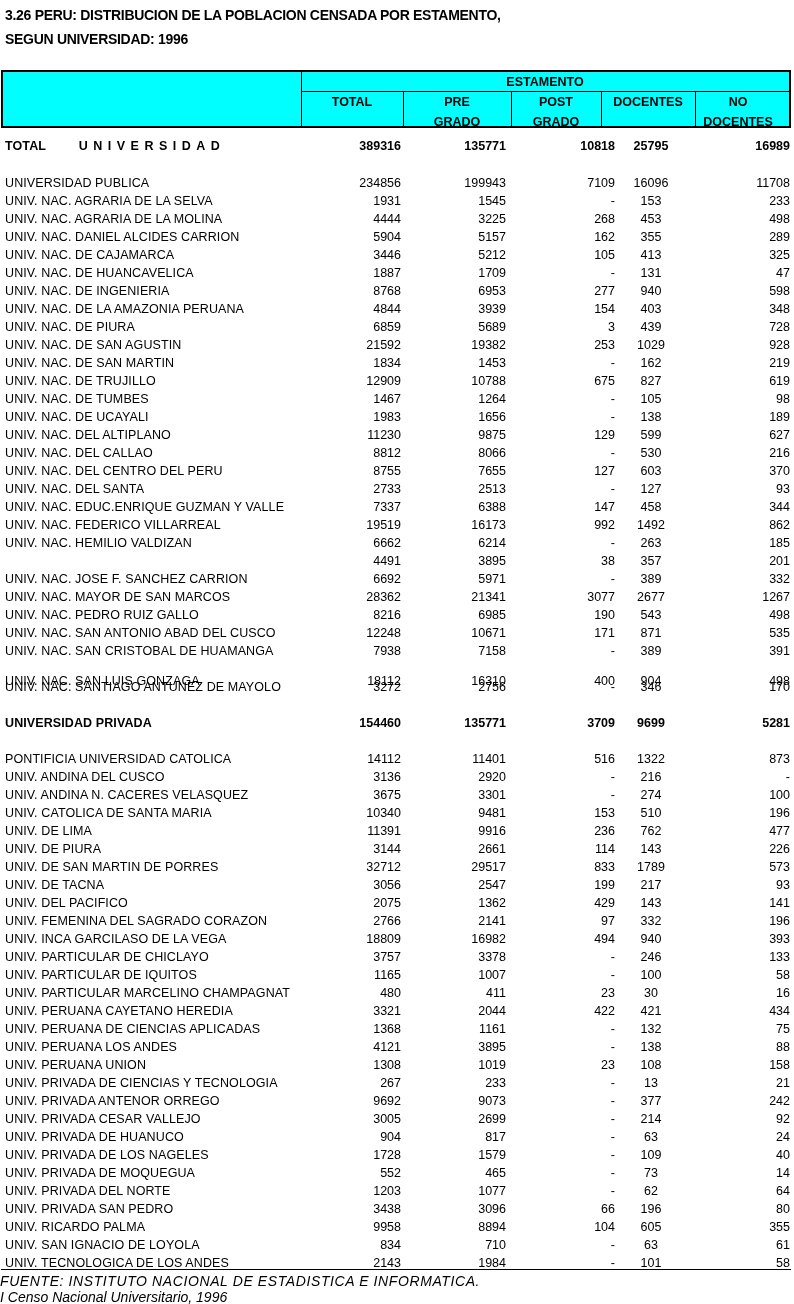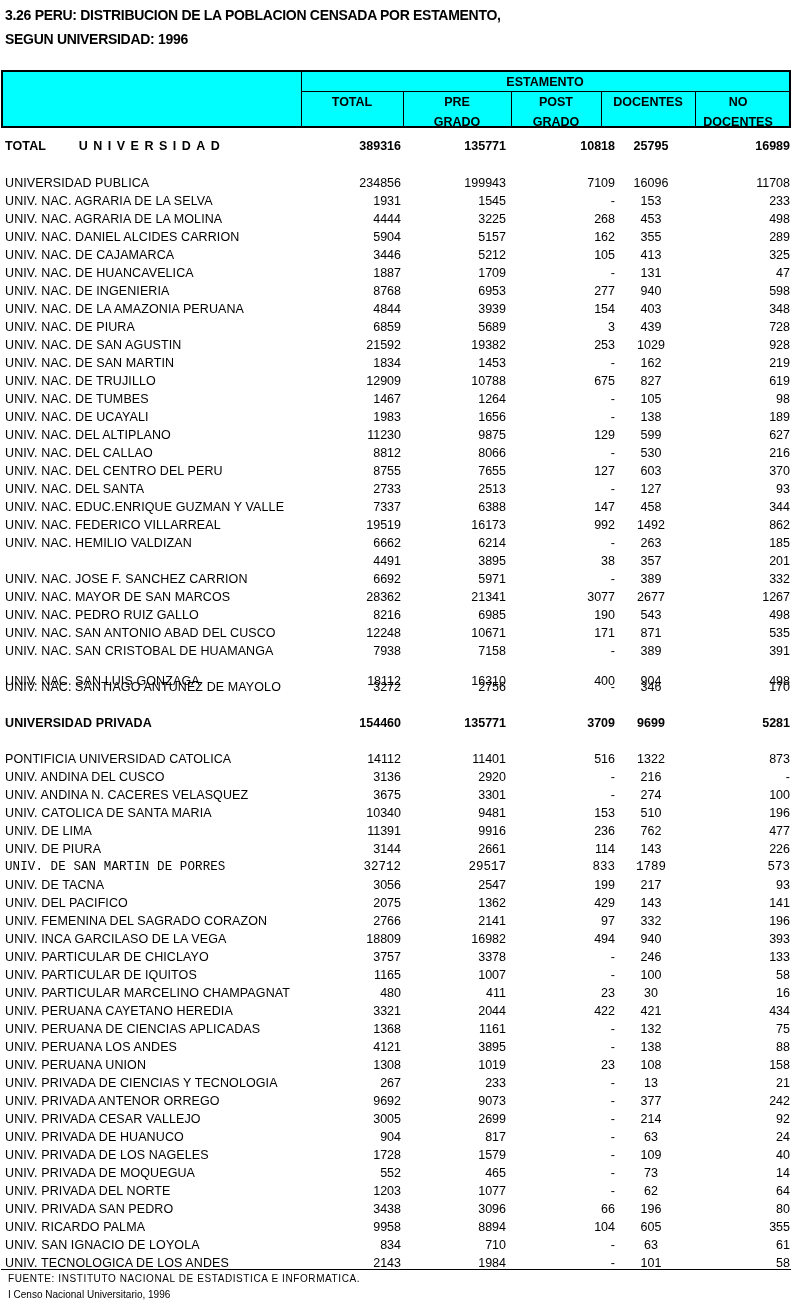--- a/index.html
+++ b/index.html
@@ -35,21 +35,21 @@
     .row .name { position: absolute; left: 0; letter-spacing: 0.1px; }
     .row .v { position: absolute; text-align: right; width: 80px; }
     .row .c1 { left: 316px; }
     .row .c2 { left: 421px; }
     .row .c3 { left: 530px; text-align: right; }
     .row .c4 { left: 606px; text-align: center; }
     .row .c5 { left: 705px; }
     .row.bold { font-weight: bold; }
 
     .bottom-rule { position: absolute; left: 1px; width: 790px; top: 1269px; height: 1px; background: #000; }
-    .foot { position: absolute; left: 8px; font-size: 10px; white-space: nowrap; }
+    .foot { position: absolute; left: 0; font-size: 14px; font-style: italic; white-space: nowrap; }
     .f1 { top: 1273px; letter-spacing: 0.6px; }
     .f2 { top: 1289px; }
   </style>
 </head>
 <body>
 
 <div class="title t1">3.26   PERU:  DISTRIBUCION DE LA POBLACION CENSADA POR ESTAMENTO,</div>
 <div class="title t2">SEGUN UNIVERSIDAD: 1996</div>
 
 <div class="hdr">
@@ -374,21 +374,21 @@
       <span class="v c5">477</span>
     </div>
     <div class="row" style="top: 840px;">
       <span class="name">UNIV. DE PIURA</span>
       <span class="v c1">3144</span>
       <span class="v c2">2661</span>
       <span class="v c3">114</span>
       <span class="v c4">143</span>
       <span class="v c5">226</span>
     </div>
-    <div class="row" style="top: 858px; font-family: Liberation Mono, monospace;">
+    <div class="row" style="top: 858px;">
       <span class="name">UNIV. DE SAN MARTIN DE PORRES</span>
       <span class="v c1">32712</span>
       <span class="v c2">29517</span>
       <span class="v c3">833</span>
       <span class="v c4">1789</span>
       <span class="v c5">573</span>
     </div>
     <div class="row" style="top: 876px;">
       <span class="name">UNIV. DE TACNA</span>
       <span class="v c1">3056</span>

